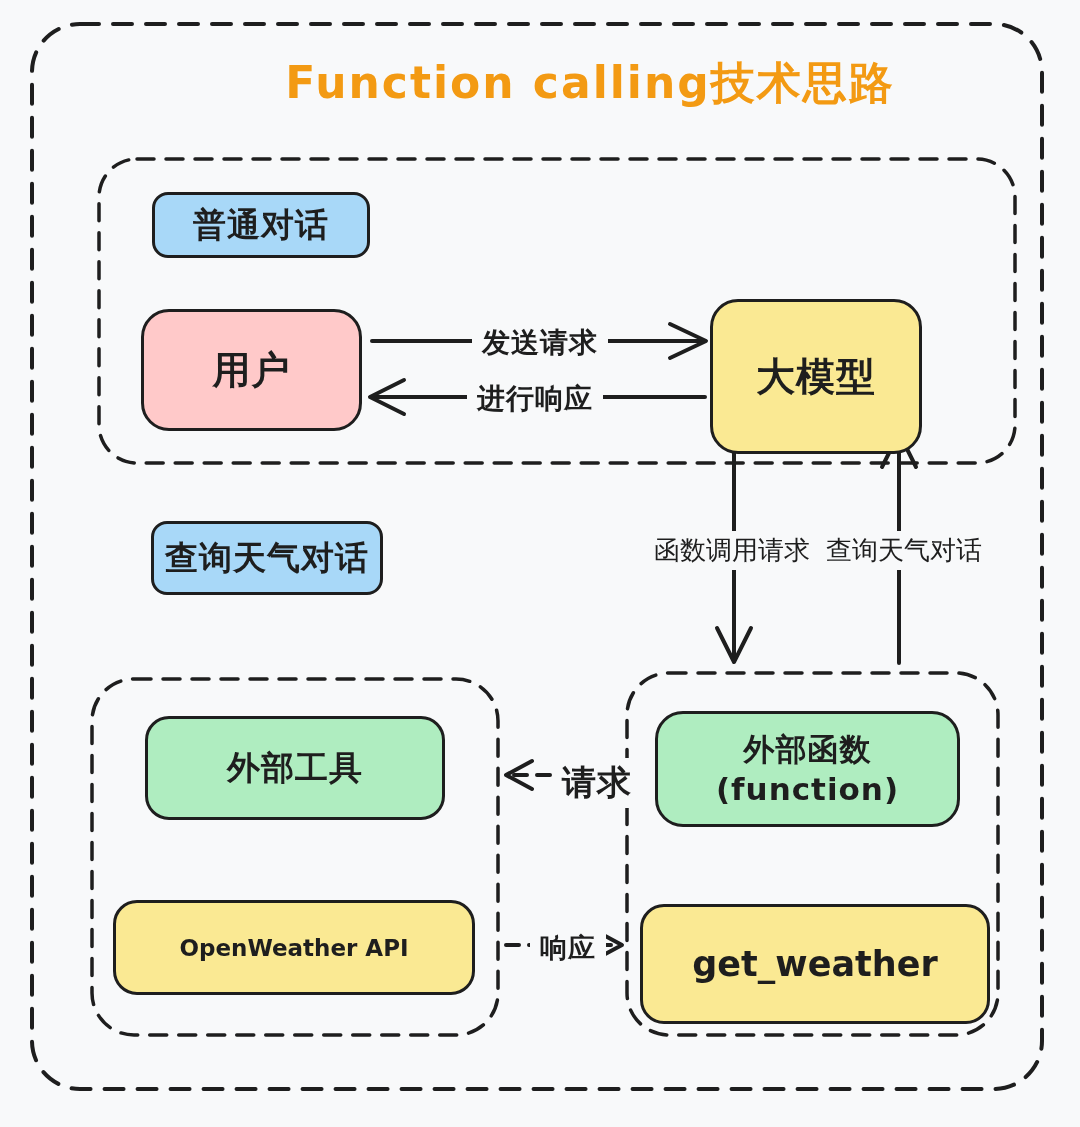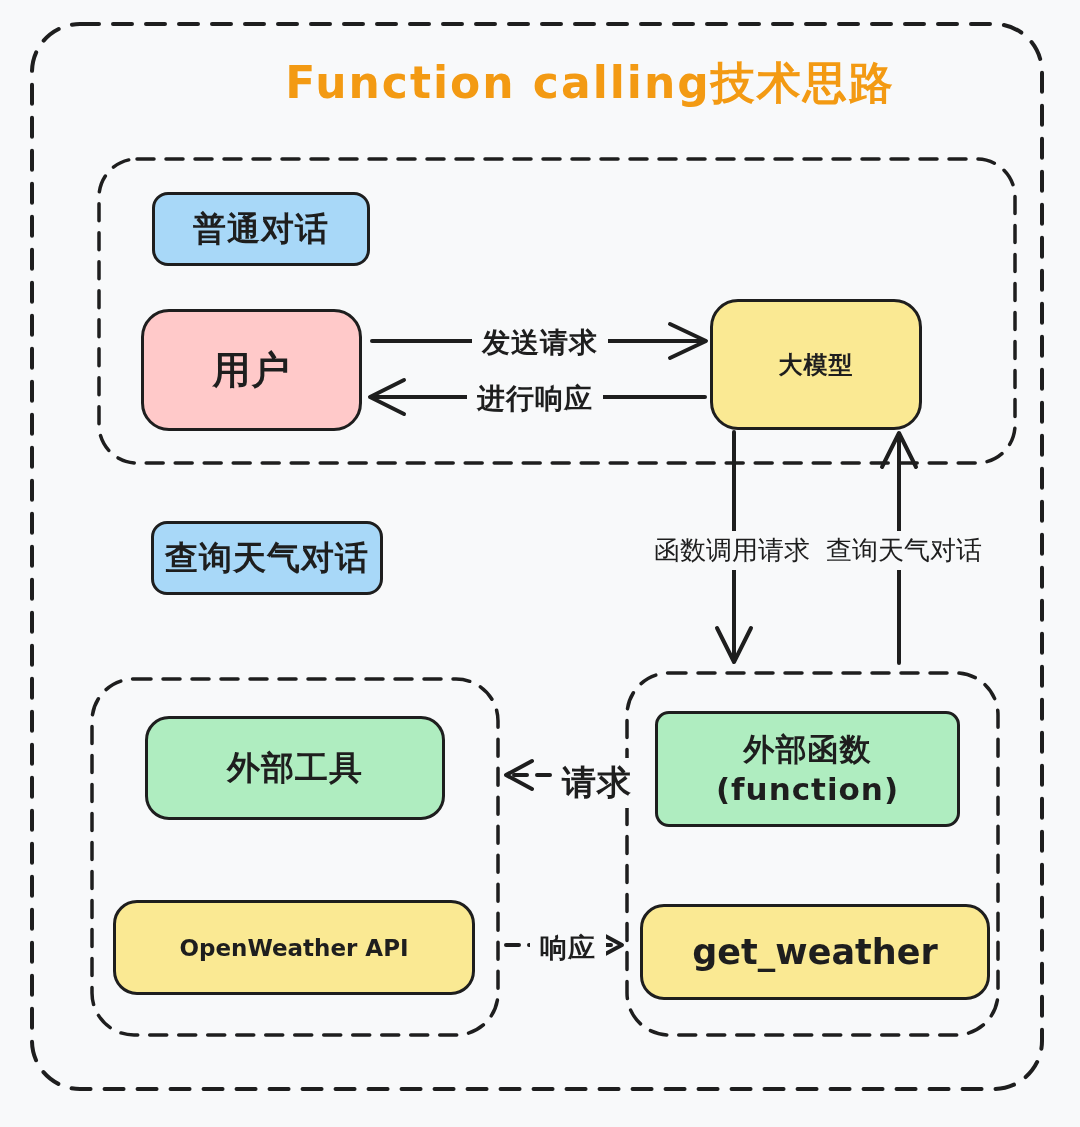--- a/index.html
+++ b/index.html
@@ -69,43 +69,43 @@
     </g>
 
     <g stroke-width="4">
       <path d="M506 945 L612 945" stroke-dasharray="13 10"></path>
       <polyline points="596,931 622,945 596,959"></polyline>
     </g>
   </svg>
 
   <div class="title">Function calling技术思路</div>
 
-  <div class="node tag" style="left:152px;top:192px;width:218px;height:74px;background:var(--blue);font-size:33px;">普通对话</div>
+  <div class="node tag" style="left:152px;top:192px;width:218px;height:66px;background:var(--blue);font-size:33px;">普通对话</div>
 
   <div class="node big" style="left:141px;top:309px;width:221px;height:122px;background:var(--pink);font-size:38px;">用户</div>
 
-  <div class="node big" style="left:710px;top:299px;width:212px;height:131px;background:var(--yellow);font-size:24px;">大模型</div>
+  <div class="node big" style="left:710px;top:299px;width:212px;height:155px;background:var(--yellow);font-size:39px;">大模型</div>
 
   <div class="edge-label" style="left:472px;top:322px;">发送请求</div>
   <div class="edge-label" style="left:467px;top:378px;">进行响应</div>
 
   <div class="node tag" style="left:151px;top:521px;width:232px;height:74px;background:var(--blue);font-size:33px;">查询天气对话</div>
 
   <div class="fn-labels">
     <span>函数调用请求</span>
     <span>查询天气对话</span>
   </div>
 
   <div class="node big" style="left:145px;top:716px;width:300px;height:104px;background:var(--green);font-size:33px;border-radius:24px;">外部工具</div>
 
   <div class="node big" style="left:113px;top:900px;width:362px;height:95px;background:var(--yellow);font-size:23px;border-radius:24px;letter-spacing:0;">OpenWeather API</div>
 
-  <div class="node big two-line" style="left:655px;top:711px;width:305px;height:116px;background:var(--green);font-size:31px;border-radius:14px;">
+  <div class="node big two-line" style="left:655px;top:711px;width:305px;height:116px;background:var(--green);font-size:31px;border-radius:28px;">
     <span>外部函数</span>
     <span>(function)</span>
   </div>
 
-  <div class="node big" style="left:640px;top:904px;width:350px;height:96px;background:var(--yellow);font-size:35px;border-radius:24px;letter-spacing:0;">get_weather</div>
+  <div class="node big" style="left:640px;top:904px;width:350px;height:120px;background:var(--yellow);font-size:35px;border-radius:24px;letter-spacing:0;">get_weather</div>
 
   <div class="edge-label" style="left:552px;top:758px;font-size:34px;">请求</div>
   <div class="edge-label" style="left:530px;top:928px;font-size:27px;">响应</div>
 
 </div>
 
 </body></html>

